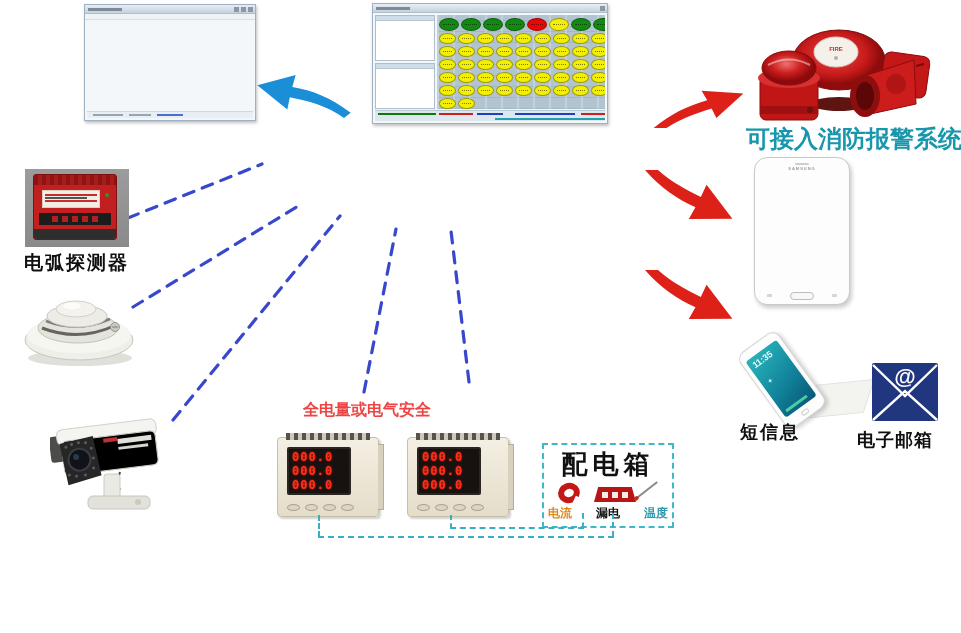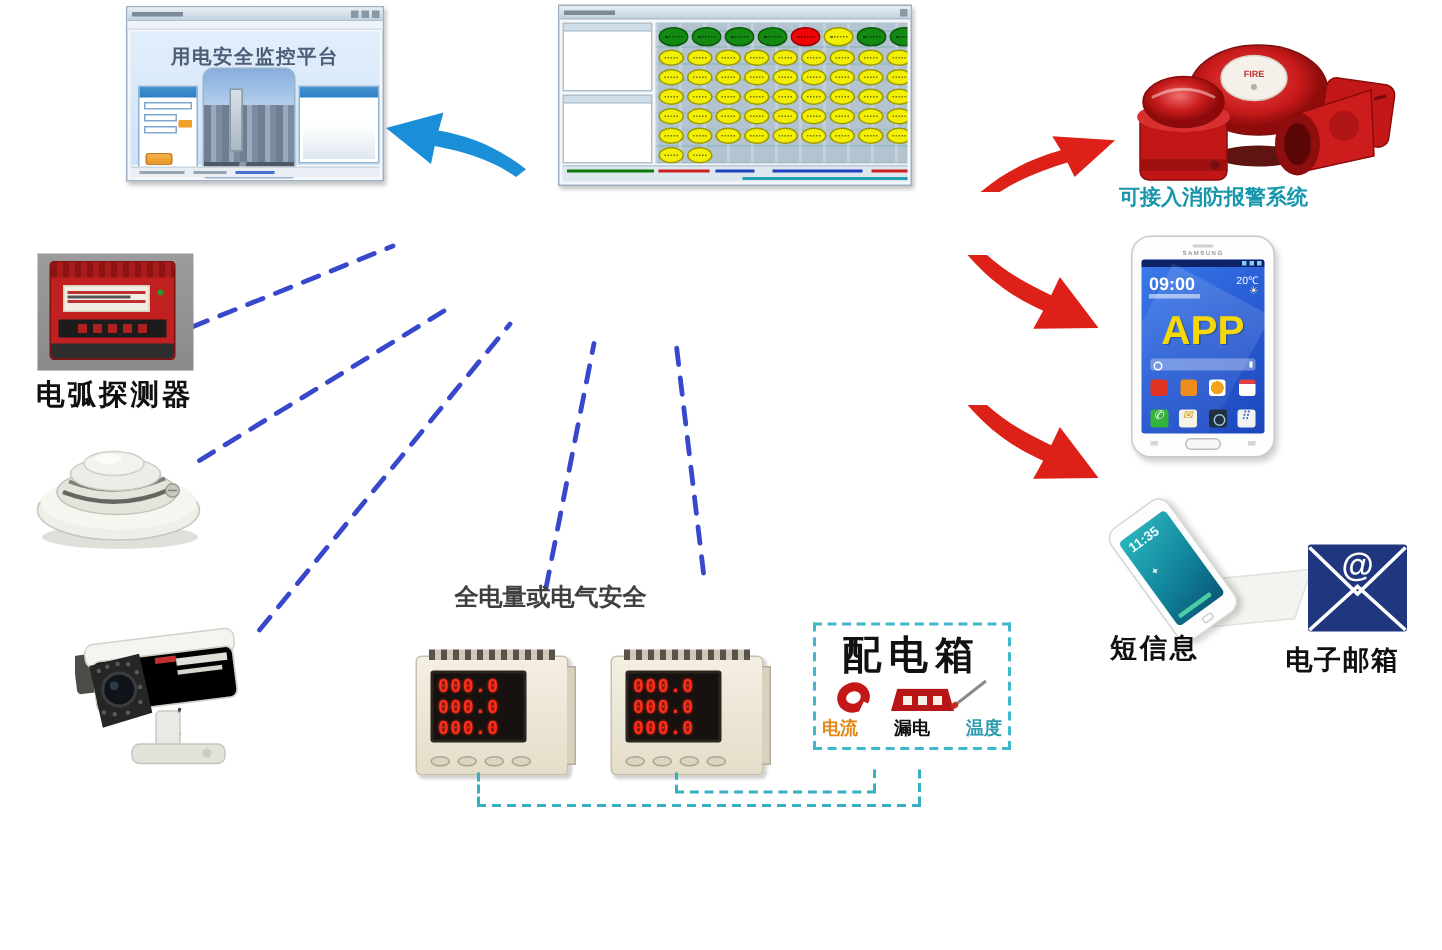--- a/index.html
+++ b/index.html
@@ -51,23 +51,23 @@
   .oval{width:17px;height:11px;border-radius:50%;border:1px solid rgba(0,0,0,.35);position:relative;flex:0 0 auto;}
   .oval.big{width:20px;height:13px;}
   .oval::after{content:"";position:absolute;left:18%;right:18%;top:45%;border-top:1px dotted rgba(0,0,0,.5);}
   #mon-status{position:absolute;left:2px;bottom:2px;right:2px;height:11px;background:#dde7ee;border-top:1px solid #b9c8d4;}
   #mon-status i{position:absolute;height:2px;display:block;}
 
   
   .biglabel{font-weight:bold;white-space:nowrap;}
   #lbl-internet{left:78px;top:122px;width:182px;text-align:center;font-size:19px;color:#3435cd;letter-spacing:1px;}
   #lbl-monitor{left:348px;top:129px;width:268px;text-align:center;font-size:15px;color:#2b2bd0;}
-  #lbl-fire{left:746px;top:123px;width:184px;text-align:left;font-size:14px;color:#1896ac;}
+  #lbl-fire{left:746px;top:123px;width:184px;text-align:center;font-size:24px;color:#1896ac;}
   #lbl-arc{left:24px;top:250px;font-size:19px;color:#101010;letter-spacing:2px;}
-  #lbl-module1{left:303px;top:388px;font-size:16px;color:#404040;}
+  #lbl-module1{left:303px;top:400px;font-size:16px;color:#ef4444;}
   #lbl-module2{left:296px;top:405px;font-size:18px;color:#151515;}
   #lbl-sms{left:740px;top:420px;font-size:18px;color:#101010;letter-spacing:2px;}
   #lbl-email{left:857px;top:428px;font-size:18px;color:#101010;letter-spacing:1px;}
 
   
   #arc-photo{left:25px;top:169px;width:104px;height:78px;background:linear-gradient(#9c9c9c,#8a8a8a);}
   #arc-dev{position:absolute;left:8px;top:5px;width:84px;height:66px;background:#c02020;border-radius:3px;border:1px solid #7e1010;}
   #arc-top{position:absolute;left:0;right:0;top:0;height:10px;background:repeating-linear-gradient(90deg,#8e1414 0 4px,#a81c1c 4px 8px);border-radius:3px 3px 0 0;}
   #arc-label{position:absolute;left:8px;top:15px;width:58px;height:18px;background:#f2eee4;border:1px solid #d8d0bc;padding:2px;}
   #arc-label i{display:block;height:2px;margin:1px 0;background:#c03030;}
@@ -80,21 +80,21 @@
   
   .meter{width:102px;height:80px;background:linear-gradient(#f4efe3,#e4ddc9);border:1px solid #c6bfa9;border-radius:4px;box-shadow:2px 2px 2px rgba(0,0,0,.18);padding-left:43px;}
   .meter .terms{position:absolute;left:8px;right:8px;top:-5px;height:7px;background:repeating-linear-gradient(90deg,#58524a 0 4px,#cfc8b8 4px 8px);}
   .meter .screen{position:absolute;left:9px;top:9px;width:64px;height:48px;background:#17120f;border:2px solid #2b251f;border-radius:2px;padding:1px 3px;}
   .meter .dig{font-family:"DejaVu Sans Mono",monospace;font-weight:bold;font-size:12px;line-height:14px;color:#ff2e1a;text-shadow:0 0 2px rgba(255,40,20,.9);letter-spacing:1px;}
   .meter .btns{position:absolute;left:9px;bottom:5px;width:72px;display:flex;gap:5px;}
   .meter .btns i{width:13px;height:7px;border-radius:50%;background:#ddd5c2;border:1px solid #aaa291;display:block;}
   .meter .edge{position:absolute;right:-6px;top:6px;bottom:6px;width:6px;background:#d8d1bd;border:1px solid #b6ae98;border-left:none;}
 
   
-  #dist-box{left:542px;top:415px;width:132px;height:85px;border:2px dashed #40b8cc;background:#fff;}
+  #dist-box{left:542px;top:443px;width:132px;height:85px;border:2px dashed #40b8cc;background:#fff;}
   #dist-title{position:absolute;left:0;right:0;top:2px;text-align:center;font-size:26px;font-weight:bold;color:#111;letter-spacing:5px;font-family:"Liberation Serif",serif;}
   #dist-icons{position:absolute;left:6px;right:6px;top:36px;height:26px;}
   #ct-ring{position:absolute;left:8px;top:2px;width:22px;height:20px;border:6px solid #c41818;border-radius:50%;transform:rotate(-20deg);}
   #ct-gap{position:absolute;left:24px;top:16px;width:8px;height:7px;background:#fff;transform:rotate(25deg);}
   #busbar{position:absolute;left:44px;top:6px;width:42px;height:15px;background:#b81616;clip-path:polygon(10% 0,90% 0,100% 100%,0 100%);display:flex;gap:4px;align-items:center;justify-content:center;}
   #busbar i{width:6px;height:6px;background:#f6efe6;display:block;}
   #temp-probe{position:absolute;right:6px;top:8px;width:26px;height:2px;background:#8a8a8a;transform:rotate(-38deg);}
   #temp-probe::before{content:"";position:absolute;left:-3px;top:-1px;width:5px;height:4px;background:#c03020;border-radius:2px;}
   #dist-labels{position:absolute;left:4px;right:4px;bottom:4px;display:flex;justify-content:space-between;font-size:12px;font-weight:bold;}
   #lbl-current{color:#e08818;}
@@ -186,40 +186,20 @@
   <div class="abs win" id="login-win">
     <div class="titlebar">
       <span class="tdash"></span>
       <span class="winbtns">
           <i></i>
           <i></i>
           <i></i>
         </span>
     </div>
     <div id="login-menubar"></div>
-    <div id="login-body">
-      <div id="login-title">用电安全监控平台</div>
-      <div class="lg-panel" id="lg-left">
-        <div class="ph"></div>
-        <div class="fld"></div>
-        <div class="fld short"></div>
-        <div id="lg-badge"></div>
-        <div class="fld short"></div>
-        <div id="lg-btn"></div>
-      </div>
-      <div class="abs" id="lg-img">
-        <div class="bldg"></div>
-        <div class="tower"></div>
-        <div class="road"></div>
-      </div>
-      <div class="lg-panel" id="lg-right">
-        <div class="ph"></div>
-        <div class="faint"></div>
-      </div>
-    </div>
     <div id="login-foot">
       <i style="left:6px;width:30px;"></i>
       <i style="left:42px;width:22px;"></i>
       <i class="b" style="left:70px;width:26px;"></i>
     </div>
   </div>
 
   <div class="abs win" id="mon-win">
     <div class="titlebar">
       <span class="tdash"></span>
@@ -493,45 +473,20 @@
   <svg class="arrow-svg" style="left:628px;top:170px;" width="110" height="68" viewBox="0 0 120 72" preserveAspectRatio="none">
     <use href="#swoosh" fill="#dd2018" transform="rotate(14 60 36) translate(0,72) scale(1,-1)"></use>
   </svg>
   <svg class="arrow-svg" style="left:628px;top:270px;" width="110" height="68" viewBox="0 0 120 72" preserveAspectRatio="none">
     <use href="#swoosh" fill="#dd2018" transform="rotate(14 60 36) translate(0,72) scale(1,-1)"></use>
   </svg>
 
   <div class="abs" id="app-phone">
     <div id="ap-speaker"></div>
     <div id="ap-brand">SAMSUNG</div>
-    <div id="ap-screen">
-      <div id="ap-status">
-          <i></i>
-          <i></i>
-          <i></i>
-        </div>
-      <div id="ap-time">09:00</div>
-      <div id="ap-weather">20℃</div>
-      <div id="ap-sun">☀</div>
-      <div id="ap-date"></div>
-      <div id="ap-big">APP</div>
-      <div id="ap-search"></div>
-      <div id="ap-apps">
-          <i class="a1"></i>
-          <i class="a2"></i>
-          <i class="a3"></i>
-          <i class="a4"></i>
-        </div>
-      <div id="ap-dock">
-          <i class="d1"></i>
-          <i class="d2"></i>
-          <i class="d3"></i>
-          <i class="d4"></i>
-        </div>
-    </div>
     <div id="ap-key-l"></div>
     <div id="ap-home"></div>
     <div id="ap-key-r"></div>
   </div>
 
   <div class="abs" id="sms-group">
     <div id="sms-pack"></div>
     <div id="sms-phone">
       <div id="sp-screen">
         <div id="sp-time">11:35</div>

